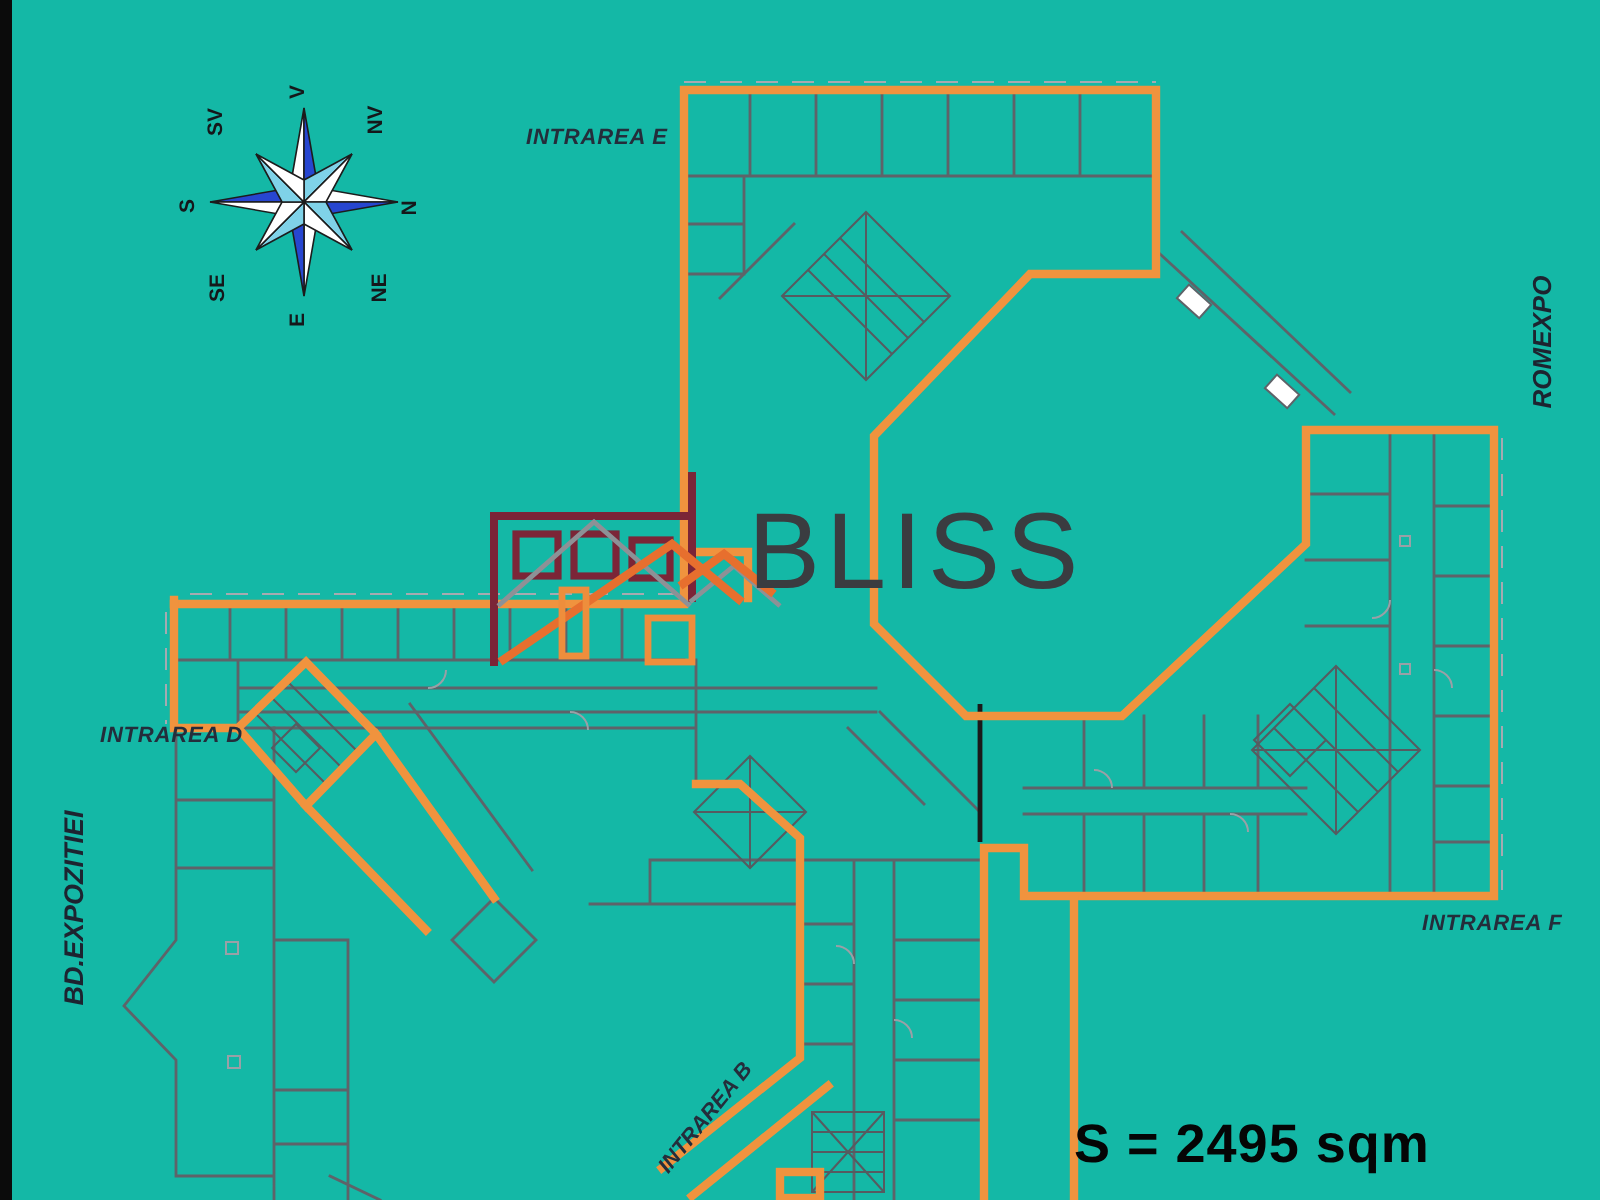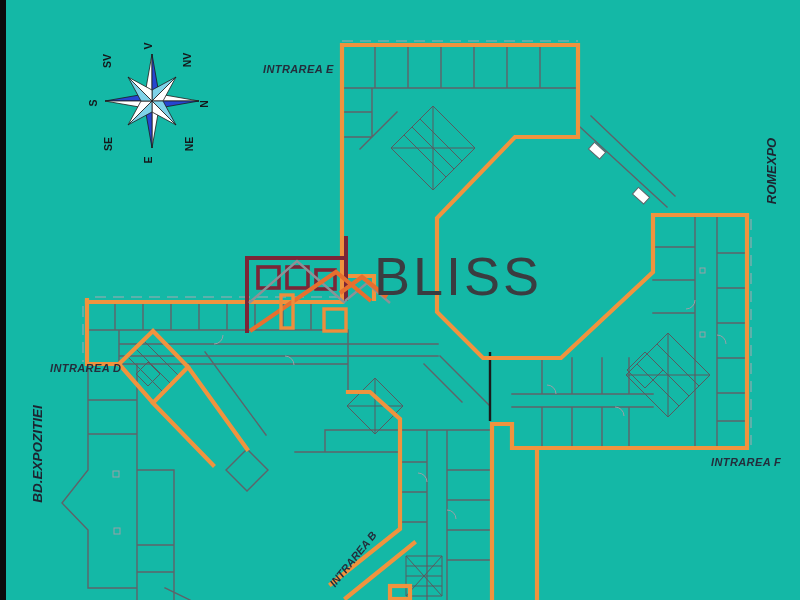--- a/index.html
+++ b/index.html
@@ -145,17 +145,18 @@
       </g>
     </g>
   </svg>
 
   <div class="lbl" style="left:263px;top:63px;">INTRAREA E</div>
   <div class="lbl" style="left:8px;top:362px;margin-left:42px;">INTRAREA D</div>
   <div class="lbl" style="left:711px;top:456px;text-align:center;">INTRAREA F</div>
   <div class="blabel" style="left:353px;top:559px;">INTRAREA B</div>
   <div class="vlabel" style="left:37px;top:454px;font-size:13.5px;">BD.EXPOZITIEI</div>
   <div class="vlabel" style="left:771px;top:171px;">ROMEXPO</div>
+  <div class="area" style="left:537px;top:557px;">S = 2495 sqm</div>
 
   <div class="logo-word logo-1" style="left:374px;top:249px;">BLISS</div>
 
   <div class="edge-bar"></div>
 </div>
 
 </body></html>

